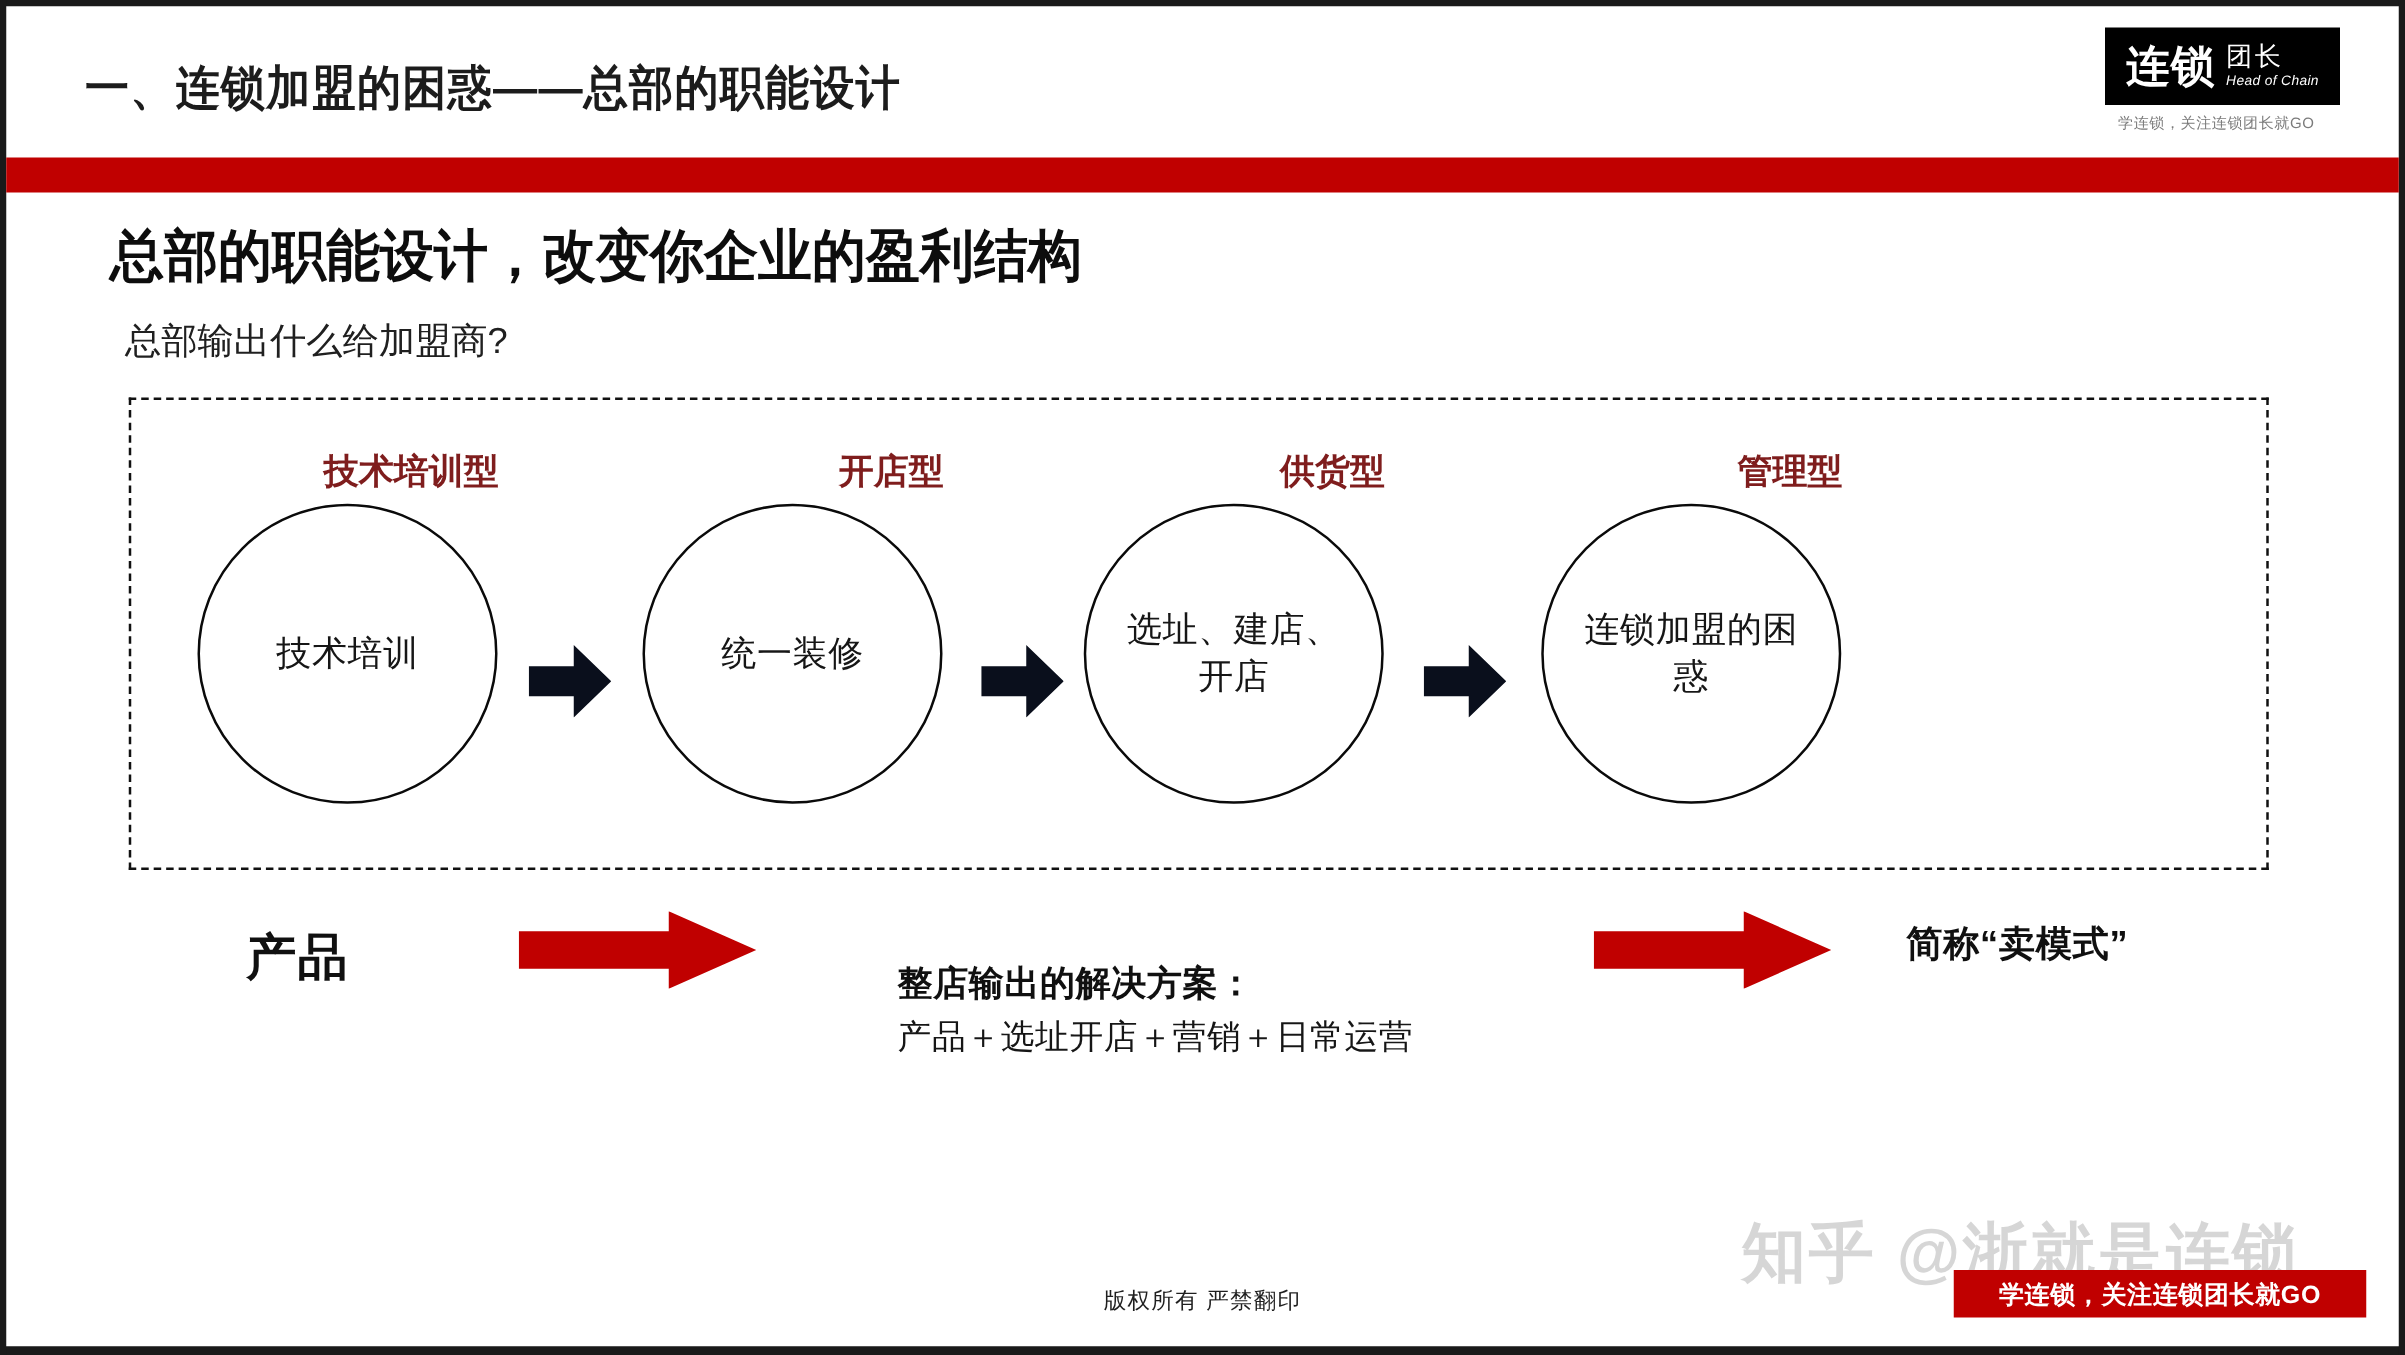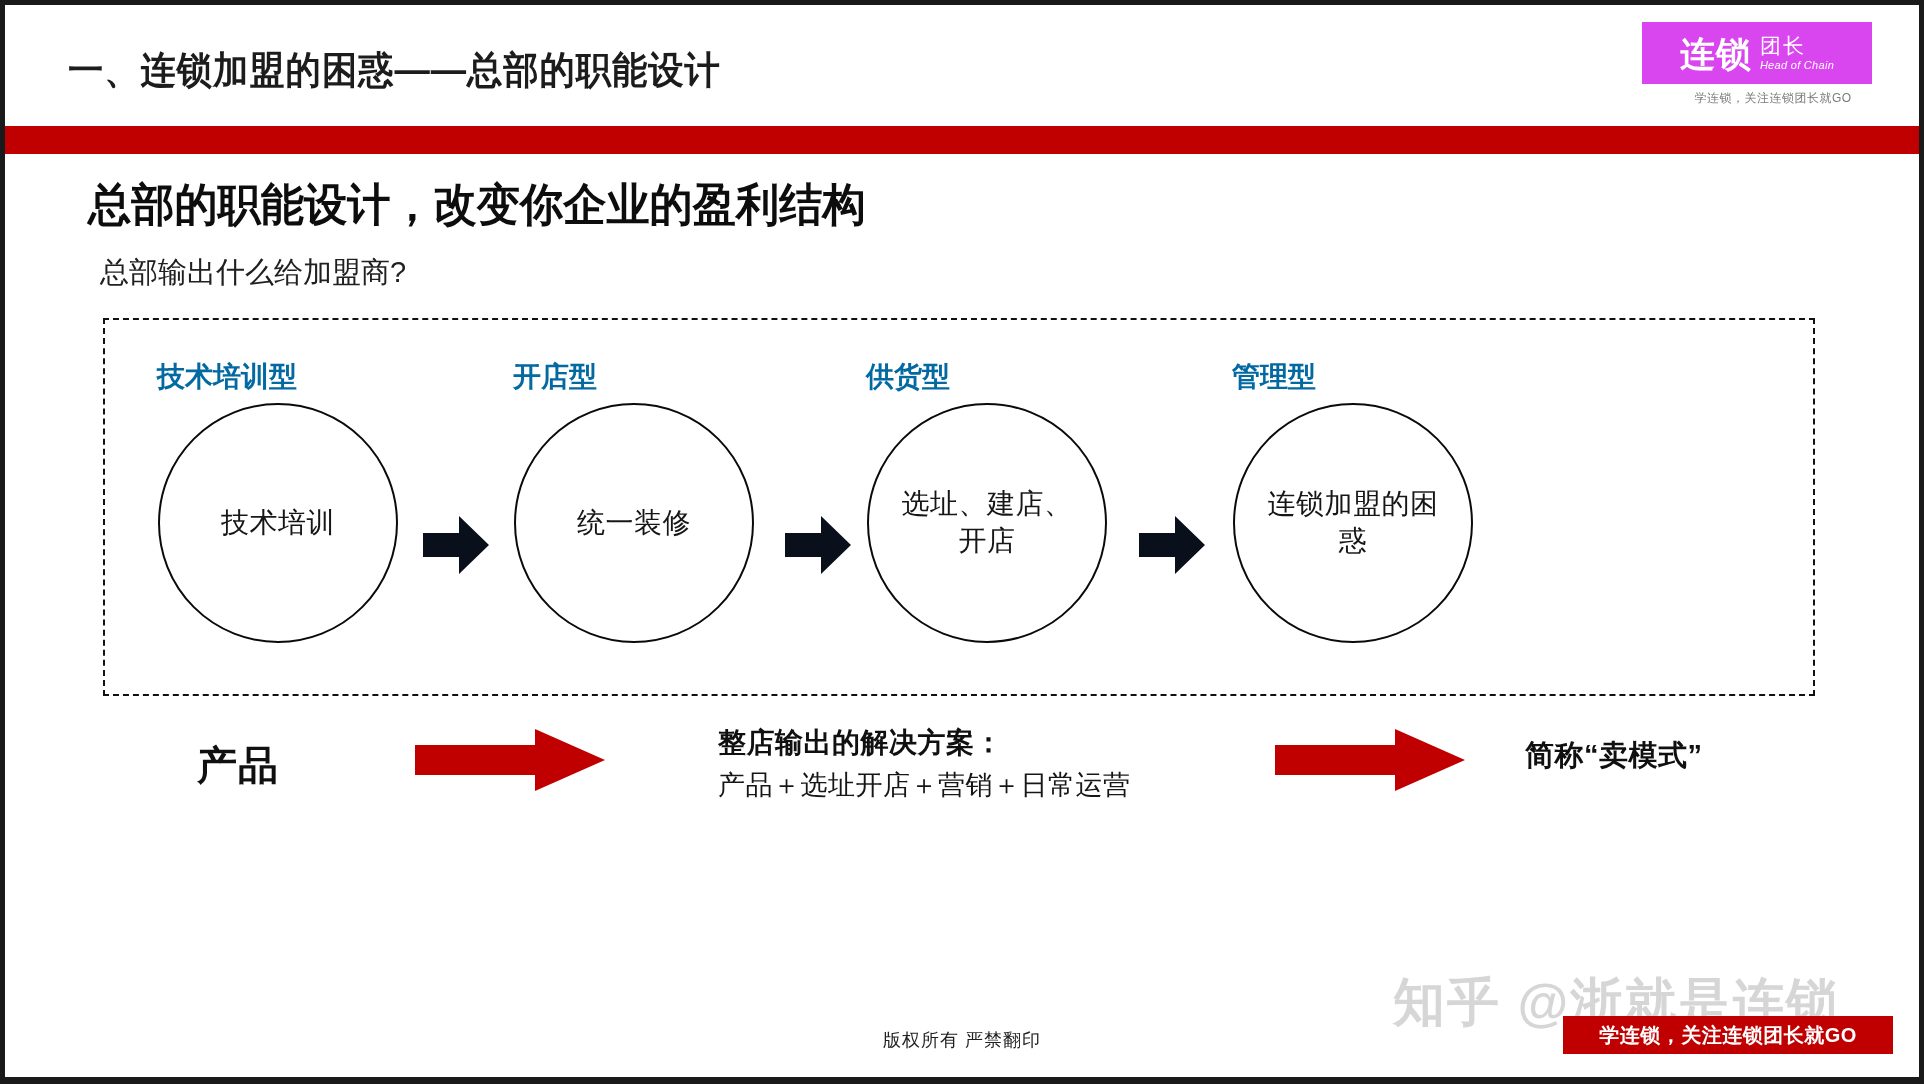--- a/index.html
+++ b/index.html
@@ -35,23 +35,23 @@
     letter-spacing: 1px;
     white-space: nowrap;
     transform: scaleX(0.93);
     transform-origin: left center;
   }
 
   .logo-box {
     position: absolute;
     right: 52px;
     top: 22px;
-    width: 230px;
+    width: 188px;
     height: 62px;
-    background: #d946ef;
+    background: #000000;
     display: flex;
     align-items: center;
     justify-content: center;
     gap: 8px;
     padding: 0 8px;
     box-sizing: border-box;
   }
   .logo-main {
     color: #ffffff;
     font-size: 35px;
@@ -149,24 +149,24 @@
     position: absolute;
     top: 40px;
     width: 242px;
     height: 300px;
   }
   .node-label {
     position: absolute;
     top: 0;
     left: 0;
     width: 242px;
-    text-align: left;
+    text-align: right;
     font-size: 28px;
     font-weight: bold;
-    color: #0369a1;
+    color: #7f1d1d;
     white-space: nowrap;
   }
   .circle {
     position: absolute;
     top: 45px;
     left: 1px;
     width: 240px;
     height: 240px;
     border: 2px solid #0a0a0a;
     border-radius: 50%;
@@ -223,20 +223,21 @@
     left: 718px;
     top: 4px;
     width: 520px;
   }
   .b-solution-title {
     font-size: 28px;
     font-weight: bold;
     color: #101010;
     white-space: nowrap;
     letter-spacing: 0.5px;
+    margin-top: 44px;
   }
   .b-solution-detail {
     margin-top: 5px;
     font-size: 27px;
     color: #161616;
     white-space: nowrap;
     letter-spacing: 0.5px;
   }
   .b-short {
     position: absolute;

